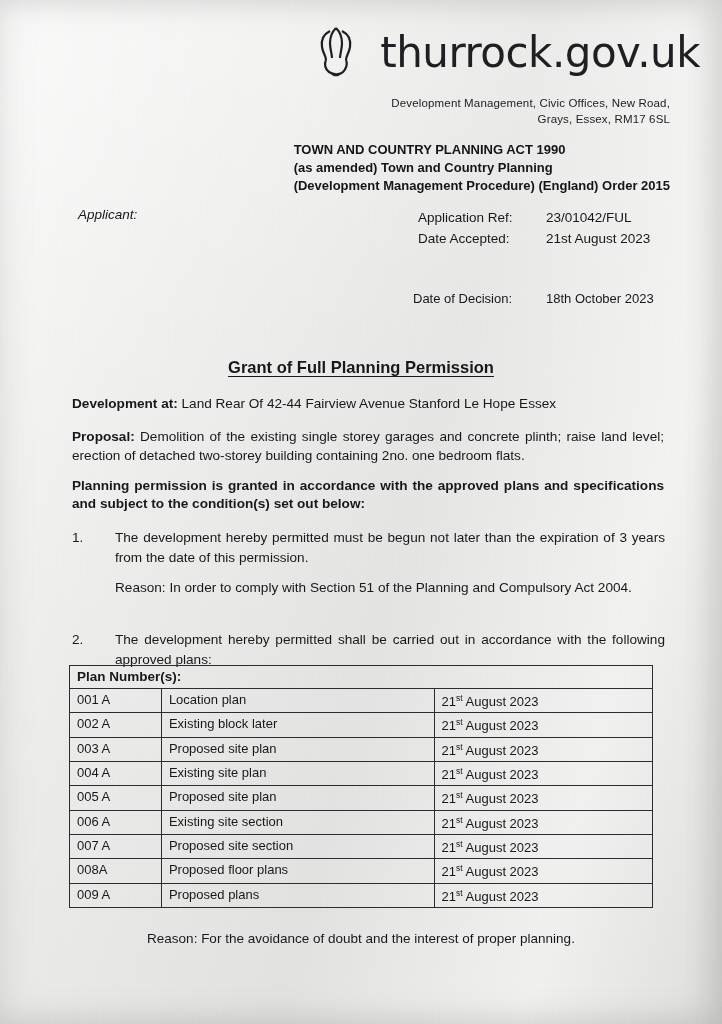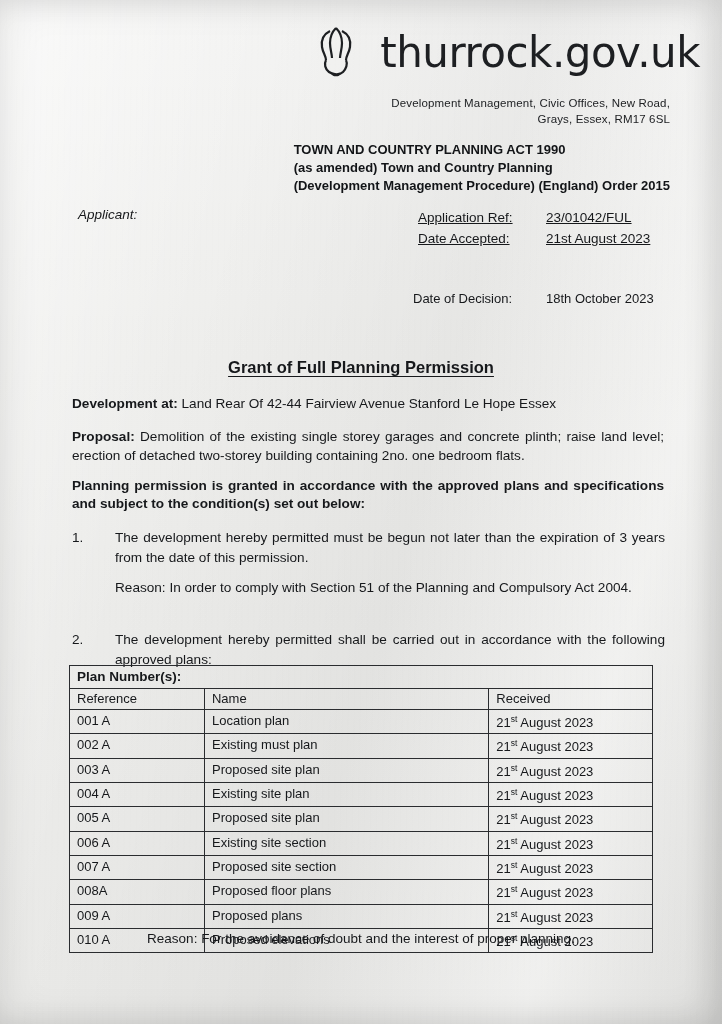--- a/index.html
+++ b/index.html
@@ -83,21 +83,20 @@
     left: 78px;
     font-size: 13.5px;
     font-style: italic;
   }
   .ref-table {
     position: absolute;
     top: 207px;
     left: 418px;
     font-size: 13.5px;
     line-height: 21px;
-    text-decoration: underline;
   }
   .ref-table .row {
     display: flex;
   }
   .ref-table .k { width: 128px; }
   .ref-table .v { width: 140px; }
 
   .decision-row {
     position: absolute;
     top: 291px;
@@ -277,34 +276,29 @@
   <div class="cond cond-2">
     <span class="num">2.</span>
     <span class="txt">The development hereby permitted shall be carried out in accordance with the following approved plans:</span>
   </div>
 
   <table class="plan-table">
     <tbody>
       <tr>
         <td class="title-cell" colspan="3">Plan Number(s):</td>
       </tr>
-      <tr>
-        <th class="col-ref">Reference</th>
-        <th class="col-name">Name</th>
-        <th class="col-recv">Received</th>
-      </tr>
 
       <tr>
         <td>001 A</td>
         <td>Location plan</td>
         <td><span>21</span><sup>st</sup><span> August 2023</span></td>
       </tr>
       <tr>
         <td>002 A</td>
-        <td>Existing must plan</td>
+        <td>Existing block later</td>
         <td><span>21</span><sup>st</sup><span> August 2023</span></td>
       </tr>
       <tr>
         <td>003 A</td>
         <td>Proposed site plan</td>
         <td><span>21</span><sup>st</sup><span> August 2023</span></td>
       </tr>
       <tr>
         <td>004 A</td>
         <td>Existing site plan</td>
@@ -326,25 +320,20 @@
         <td><span>21</span><sup>st</sup><span> August 2023</span></td>
       </tr>
       <tr>
         <td>008A</td>
         <td>Proposed floor plans</td>
         <td><span>21</span><sup>st</sup><span> August 2023</span></td>
       </tr>
       <tr>
         <td>009 A</td>
         <td>Proposed plans</td>
-        <td><span>21</span><sup>st</sup><span> August 2023</span></td>
-      </tr>
-      <tr>
-        <td>010 A</td>
-        <td>Proposed elevations</td>
         <td><span>21</span><sup>st</sup><span> August 2023</span></td>
       </tr>
     </tbody>
   </table>
 
   <div class="final-reason">Reason: For the avoidance of doubt and the interest of proper planning.</div>
 
   <div class="noise"></div>
   <div class="paper-shadow"></div>
 </div>

